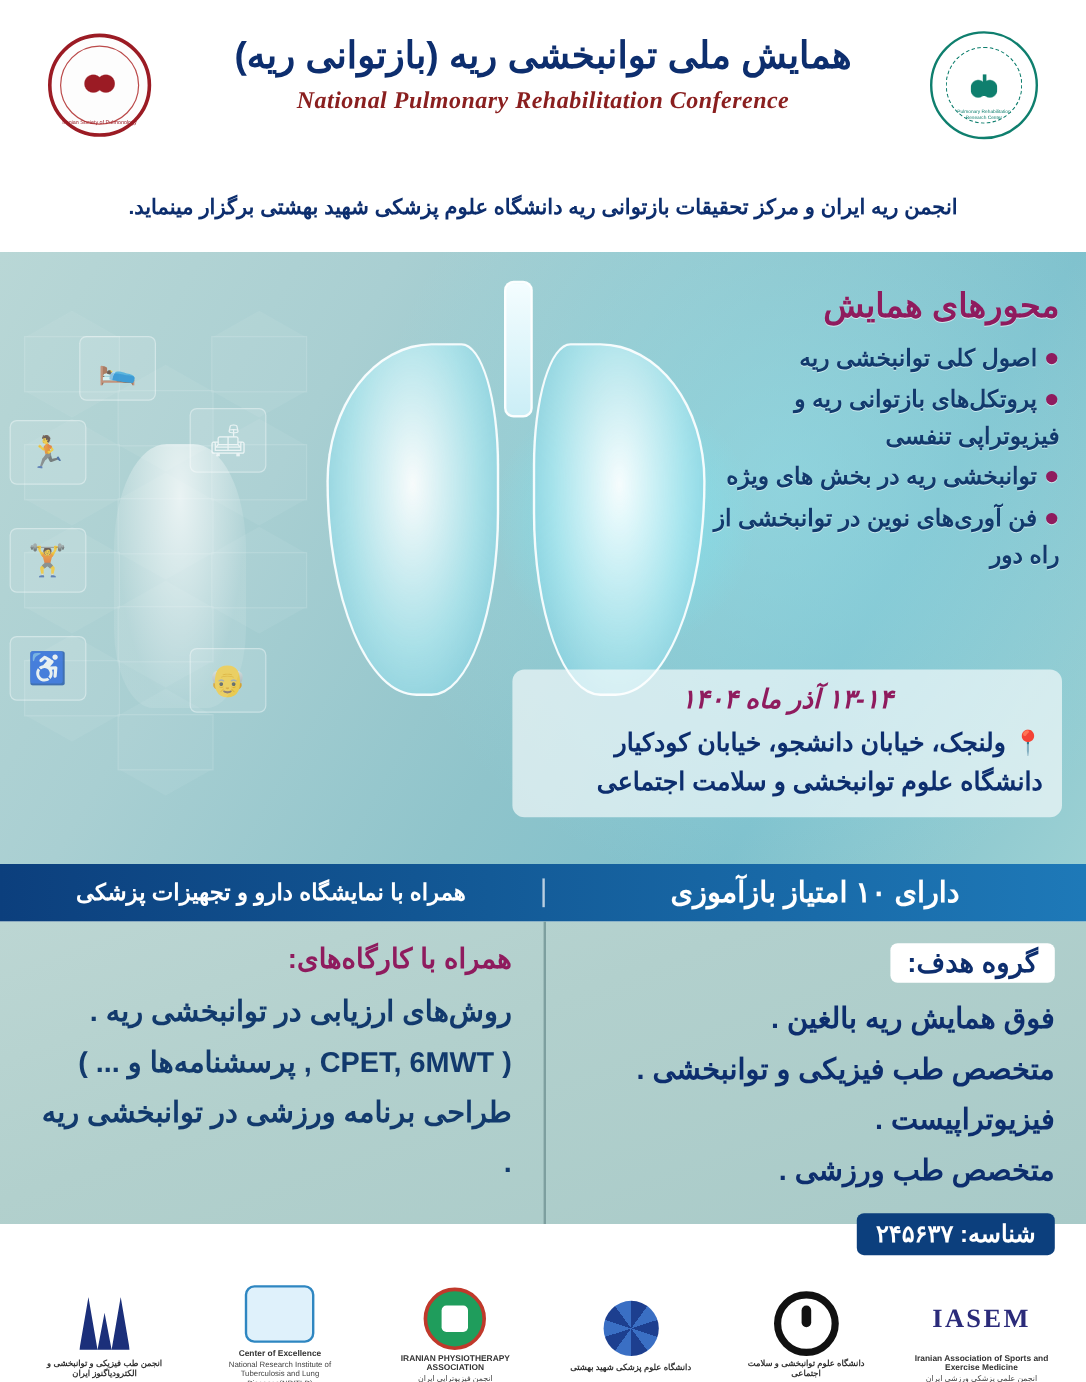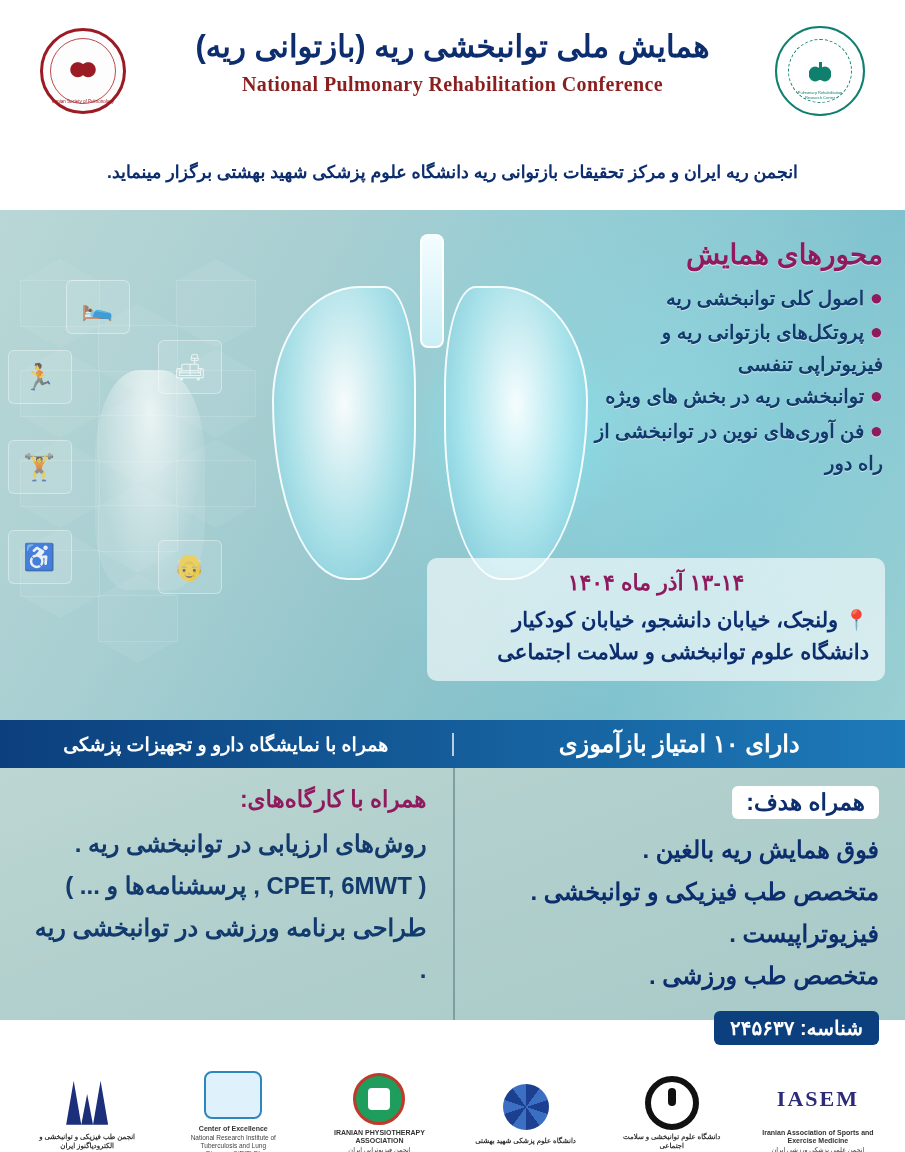--- a/index.html
+++ b/index.html
@@ -18,21 +18,21 @@
   }
   .header-title{
     position:absolute;left:0;right:0;top:28px;text-align:center;
   }
   .title-fa{
     font-size:31px;font-weight:bold;color:#0d2e6e;letter-spacing:0px;
     line-height:1.25;direction:rtl;
   }
   .title-en{
     margin-top:6px;font-family:"Liberation Serif", serif;
-    font-size:20px;font-weight:bold;color:#8a1f1f;letter-spacing:0.4px;
+    font-size:20px;font-weight:bold;color:#8a1f1f;letter-spacing:0.4px;font-style:italic;
   }
   .org-line{
     position:absolute;left:0;right:0;top:162px;text-align:center;
     font-size:17.5px;font-weight:bold;color:#0d2e6e;direction:rtl;
   }
 
   
   .logo-left{
     position:absolute;left:40px;top:28px;width:86px;height:86px;border-radius:50%;
     background:#fdfdfd;border:3px solid #9b1b24;box-sizing:border-box;
@@ -135,21 +135,21 @@
   .topic-item .dot{color:#8f1b5e;font-size:22px;}
 
   
   .venue{
     position:absolute;right:20px;top:348px;width:458px;
     background:rgba(255,255,255,0.62);
     border-radius:10px;padding:12px 16px 14px;box-sizing:border-box;
     direction:rtl;text-align:right;
   }
   .venue-date{
-    font-size:22px;font-weight:bold;color:#8f1b5e;text-align:center;margin-bottom:8px;
+    font-size:22px;font-weight:bold;color:#8f1b5e;text-align:center;margin-bottom:8px;font-style:italic;
   }
   .venue-addr{
     font-size:21px;font-weight:bold;color:#0d2e6e;line-height:1.5;
   }
   .pin{color:#c0392b;font-size:20px;}
 
   
   .bluebar{
     position:absolute;left:0;top:720px;width:905px;height:48px;
     background:linear-gradient(90deg,#0c3f7d 0%, #135a97 45%, #1e79b8 100%);
@@ -301,21 +301,21 @@
   </div>
 
   <div class="bluebar">
     <div class="right-txt">دارای ۱۰ امتیاز بازآموزی</div>
     <div class="left-txt">همراه با نمایشگاه دارو و تجهیزات پزشکی</div>
   </div>
 
   <div class="lower">
 
     <div class="col right">
-      <div class="col-title">همراه هدف:</div>
+      <div class="col-title">گروه هدف:</div>
       <div class="bullet">فوق همایش ریه بالغین .</div>
       <div class="bullet">متخصص طب فیزیکی و توانبخشی .</div>
       <div class="bullet">فیزیوتراپیست .</div>
       <div class="bullet">متخصص طب ورزشی .</div>
       <div class="idcode">شناسه: ۲۴۵۶۳۷</div>
     </div>
 
     <div class="col">
       <div class="col-title pink">همراه با کارگاه‌های:</div>
       <div class="bullet dark">روش‌های ارزیابی در توانبخشی ریه .</div>

